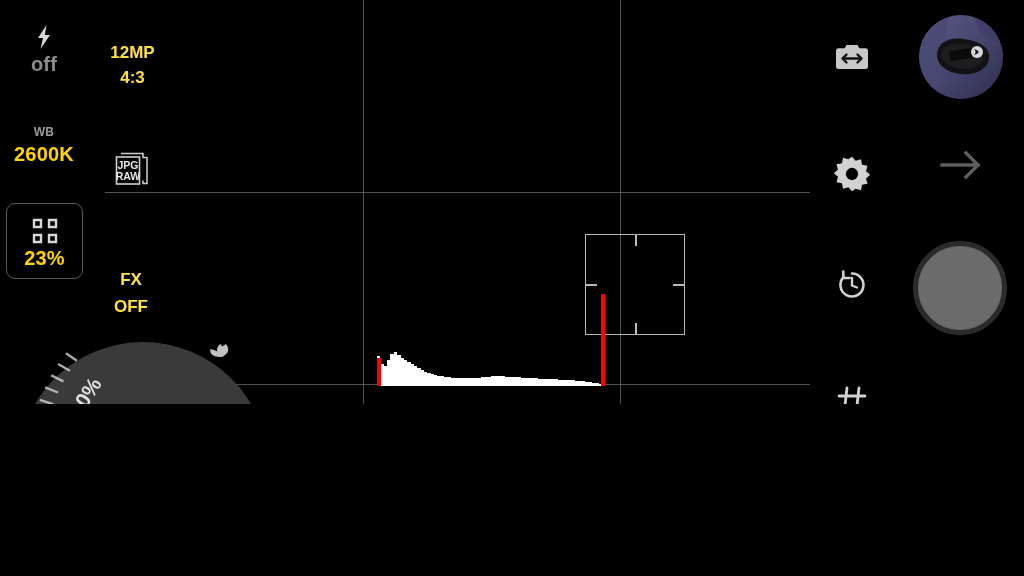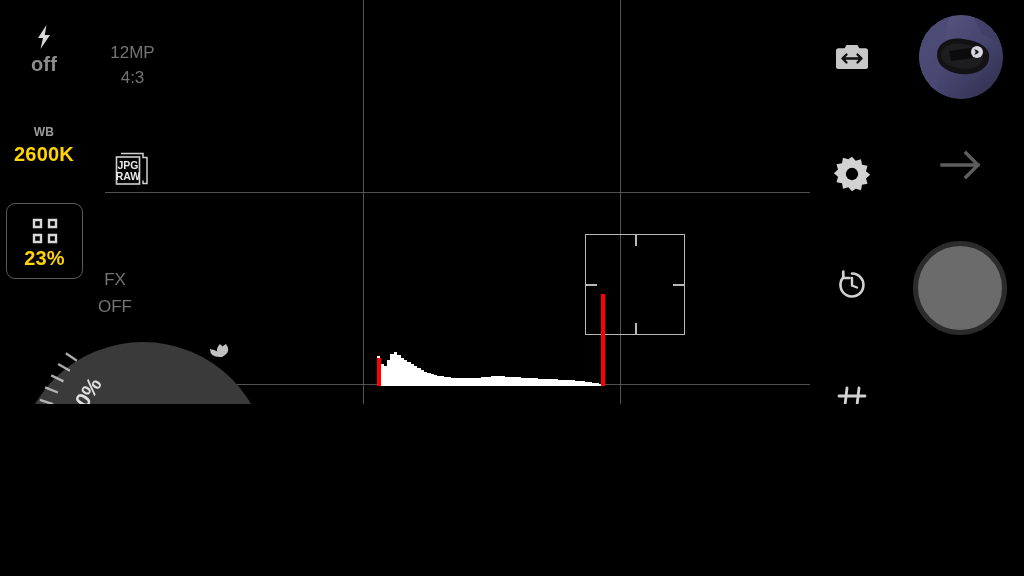--- a/index.html
+++ b/index.html
@@ -92,27 +92,27 @@
     height: 76px;
     border: 1px solid #5a5a5a;
     border-radius: 9px;
     box-sizing: border-box;
     text-align: center;
   }
 
   
   .vf-text {
     position: absolute;
-    color: #737373;
-    font-weight: normal;
+    color: #fde047;
+    font-weight: bold;
     text-align: center;
     user-select: none;
   }
   #res-block { left: 100px; top: 40px; width: 65px; font-size: 17px; line-height: 25px; }
-  #fx-block  { left: 84px; top: 266px; width: 62px; font-size: 17px; line-height: 27px; }
+  #fx-block  { left: 100px; top: 266px; width: 62px; font-size: 17px; line-height: 27px; }
 
   #jpgraw {
     position: absolute;
     left: 113px;
     top: 152px;
     width: 38px;
     height: 36px;
   }
 
   #gear-bottom {

